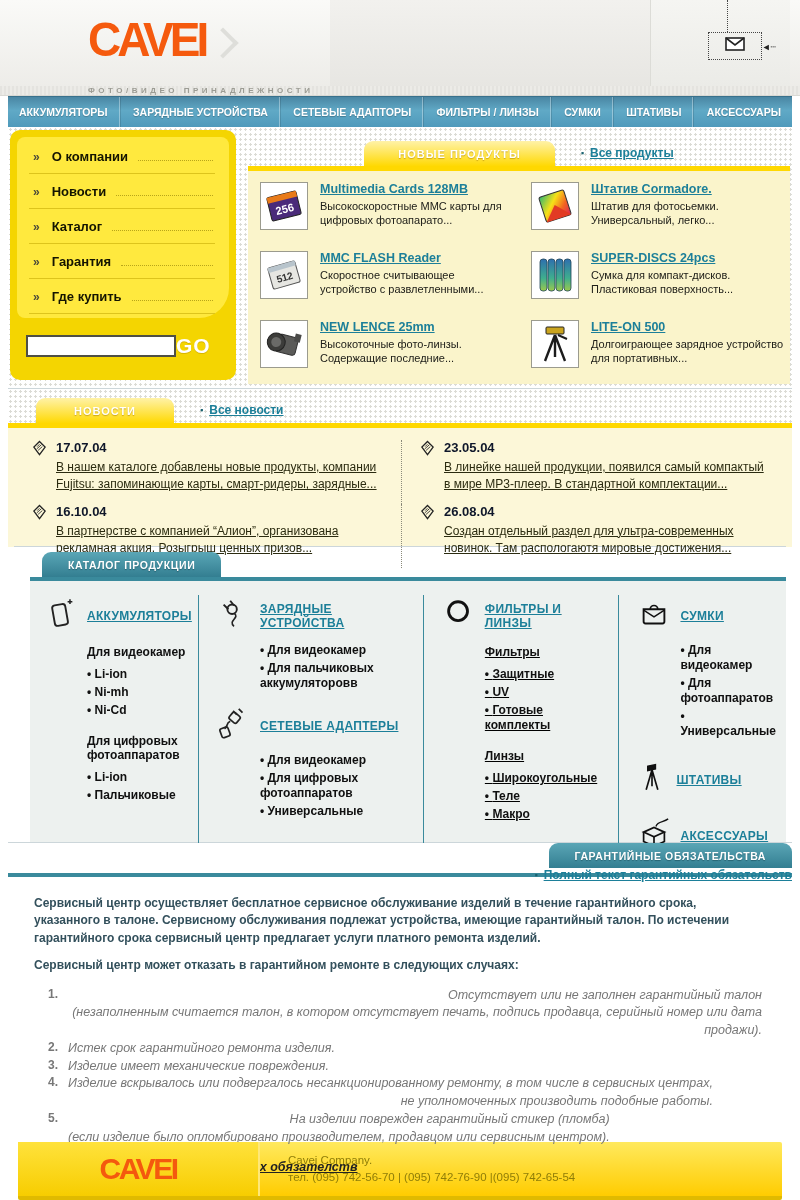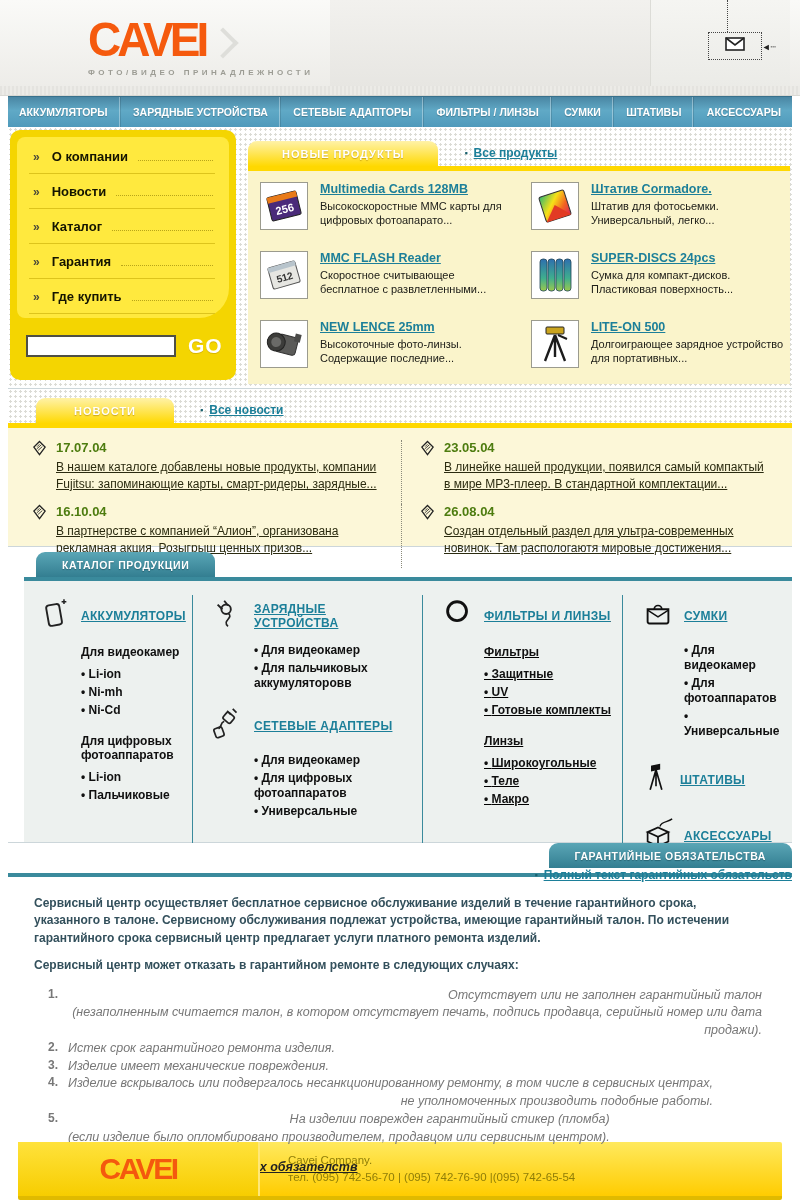--- a/index.html
+++ b/index.html
@@ -11,21 +11,21 @@
     border-bottom:1px solid #d9d9d4; }
   .header-mid { position:absolute; left:330px; top:0; width:320px; height:100%;
     background:linear-gradient(#f2f1ee,#e6e5e1); }
   .header-right { position:absolute; left:650px; top:0; width:140px; height:100%;
     background:linear-gradient(#f5f5f2,#eaeae6); border-left:1px solid #dcdcd7; }
   .header-band { position:absolute; left:0; bottom:0; width:100%; height:9px;
     background:repeating-linear-gradient(90deg,#e4e3df 0 2px,#ecebe7 2px 4px); }
   .logo-wrap { position:absolute; left:88px; top:12px; }
   .logo-text { font-size:46px; font-weight:900; letter-spacing:-4px; color:#f55a0e;
     transform:scaleY(1.05); }
-  .tagline { margin-top:2px; font-size:8px; font-weight:bold; letter-spacing:3.5px;
+  .tagline { margin-top:20px; font-size:8px; font-weight:bold; letter-spacing:3.5px;
     color:#9c9c94; }
   .header-chev { position:absolute; left:212px; top:32px; width:22px; height:22px;
     border-top:4px solid #dededa; border-right:4px solid #dededa; transform:rotate(45deg); }
   .mail-vline { position:absolute; right:72px; top:0; height:32px; width:0;
     border-left:1px dotted #444; }
   .mail-box { position:absolute; right:38px; top:32px; width:54px; height:28px;
     border:1px dotted #444; display:flex; align-items:center; justify-content:center;
     cursor:pointer; background:transparent; }
   .mail-arrow { position:absolute; right:24px; top:42px; font-size:9px; color:#222; }
 
@@ -48,30 +48,30 @@
   .sidebar { position:absolute; left:2px; top:3px; width:226px; height:250px;
     background:#f4d501; border-radius:10px; overflow:hidden; }
   .side-menu { margin:7px; background:#ffe93e; border-radius:8px 8px 30px 8px;
     padding:2px 14px 4px 12px; }
   .srow { display:flex; align-items:center; padding:10px 0 9px;
     border-bottom:1px solid #ddc41c; cursor:pointer; }
   .srow:last-child { border-bottom:1px solid #ddc41c; }
   .s-arrow { color:#4a4a3a; font-size:12px; font-weight:bold; margin:0 12px 0 4px; }
   .s-label { font-size:13px; font-weight:bold; color:#141400; }
   .s-leader { flex:1; border-bottom:1px dotted #b9a51a; margin:8px 2px 0 10px; }
-  .side-search { display:flex; align-items:center; padding:9px 12px 0 16px; gap:12px; }
+  .side-search { display:flex; align-items:center; padding:9px 12px 0 16px; }
   .search-input { width:150px; height:22px; border:2px solid #4f4f45; background:#fff;
     font-size:12px; padding:0 4px; }
   .go-btn { font-size:21px; font-weight:900; color:#fff; letter-spacing:1px;
     cursor:pointer; text-shadow:0 1px 0 #d8b500; background:none; border:none;
     font-family:"Liberation Sans",sans-serif; }
 
   .products { position:absolute; left:240px; top:14px; right:2px; bottom:4px;
     display:flex; flex-direction:column; }
-  .tab-row { display:flex; align-items:flex-end; }
+  .tab-row { display:flex; align-items:flex-end;justify-content:center; }
   .tab-yellow { padding:7px 34px 6px; border-radius:9px 9px 0 0;
     background:linear-gradient(#fff2a8,#ffd903); color:#fff; font-size:11px;
     font-weight:bold; letter-spacing:1px; cursor:pointer;
     text-shadow:0 1px 1px rgba(170,130,0,.6); }
   .tab-link { display:flex; align-items:center; gap:6px; margin:0 0 6px 26px; cursor:pointer; }
   .sq-bullet { color:#17606e; font-size:9px; }
   .tlink { color:#1c7f99; font-weight:bold; font-size:12px; text-decoration:underline; }
   .yellow-strip { height:5px; background:#ffd800; }
   .prod-panel { flex:1; background:#faf4cb; padding:11px 6px 6px 12px;
     display:grid; grid-template-columns:1fr 1fr; column-gap:18px; row-gap:11px; }
@@ -84,26 +84,26 @@
 
   
   .news { margin:0 8px; height:158px; border-top:1px solid #ccd6da; }
   .news-head { height:34px; display:flex; align-items:flex-end; padding-left:28px; }
   .news-head .tab-yellow { padding:7px 38px 6px; }
   .news-panel { height:119px; background:#fcf7d8; display:grid;
     grid-template-columns:1fr 1fr; padding:12px 20px 0 24px; }
   .news-item { display:flex; gap:9px; padding-bottom:10px; }
   .news-item:nth-child(odd){ border-right:1px dotted #8a8a7a; padding-right:16px; }
   .news-item:nth-child(even){ padding-left:18px; }
-  .news-date { font-size:13px; font-weight:bold; color:#4d7c0f; margin-bottom:4px; }
+  .news-date { font-size:13px; font-weight:bold; color:#0f172a; margin-bottom:4px; }
   .news-link { font-size:12px; color:#2b2b10; text-decoration:underline;
     line-height:1.45; cursor:pointer; display:inline-block; }
 
   
-  .catalog { margin:0 8px; height:296px; border-top:1px solid #ccd6da;padding-left:16px; }
+  .catalog { margin:0 14px; height:296px; border-top:1px solid #ccd6da;padding-left:16px; }
   .cat-head { height:30px; display:flex; align-items:flex-end; padding-left:12px; }
   .tab-teal { padding:7px 26px 6px; border-radius:9px 9px 0 0;
     background:linear-gradient(#5aa6b6,#337e91); color:#fff; font-size:10.5px;
     font-weight:bold; letter-spacing:.6px; cursor:pointer;
     text-shadow:0 1px 1px rgba(0,40,50,.4); }
   .teal-strip { height:4px; background:#3a8a9c; }
   .cat-panel { height:262px; background:#edf1ef; display:flex; padding-top:14px; }
   .ccol { padding:2px 10px 0 14px; }
   .ccol1 { width:168px; }
   .ccol2 { width:230px; border-left:1px solid #3a8a9c; padding-left:18px; }
@@ -272,21 +272,21 @@
           <svg width="42" height="42" viewBox="0 0 42 42">
               <g transform="rotate(-16 21 21)">
                 <rect x="7" y="10" width="28" height="22" rx="2" fill="#e6e6e2" stroke="#555"></rect>
                 <rect x="7" y="10" width="28" height="5" fill="#b8c4cc"></rect>
                 <text x="21" y="27" font-size="10" font-weight="bold" fill="#333" text-anchor="middle">512</text>
               </g>
             </svg>
         </div>
         <div>
           <div class="prod-title">MMC FLASH Reader</div>
-          <div class="prod-desc">Скоростное считывающее бесплатное с развлетленными...</div>
+          <div class="prod-desc">Скоростное считывающее устройство с развлетленными...</div>
         </div>
       </div>
 
       <div class="prod-card">
         <div class="thumb">
           <svg width="42" height="42" viewBox="0 0 42 42">
               <defs>
                 <linearGradient id="g2" x1="0" y1="0" x2="0" y2="1">
                   <stop offset="0" stop-color="#2e6fae"></stop>
                   <stop offset=".6" stop-color="#3fae8e"></stop>

